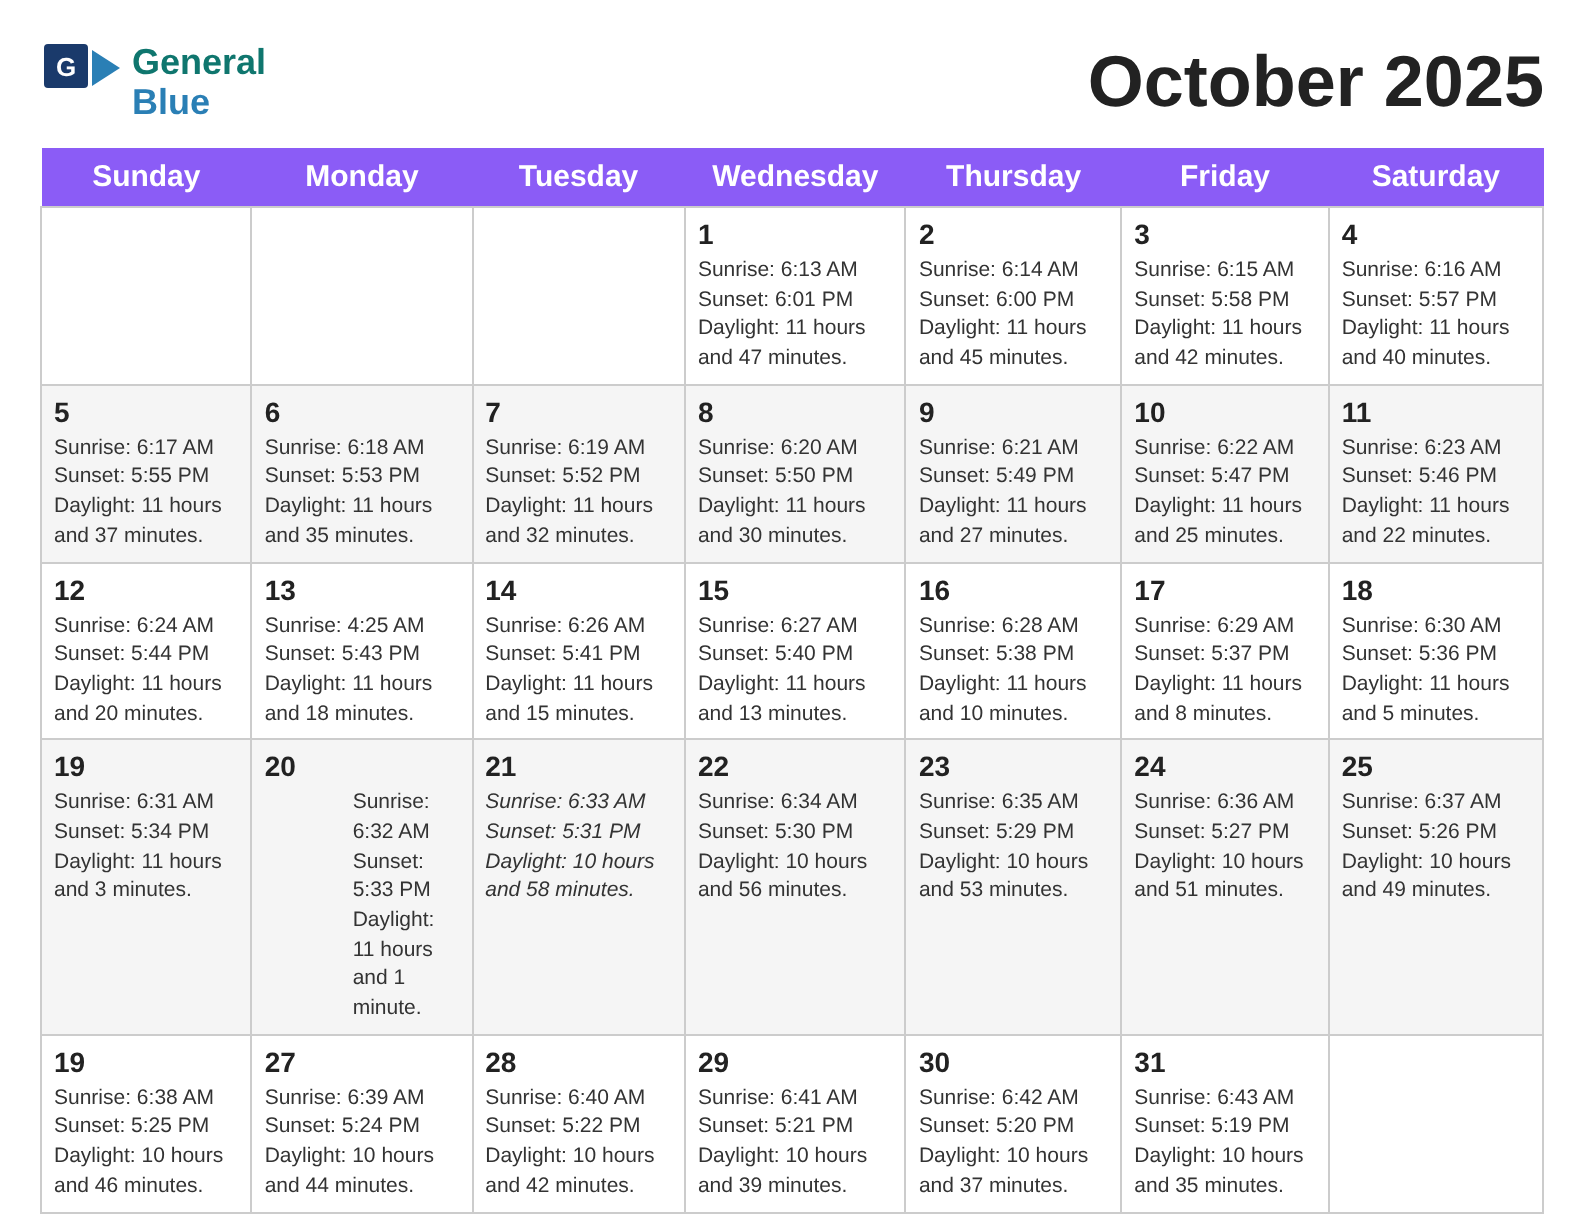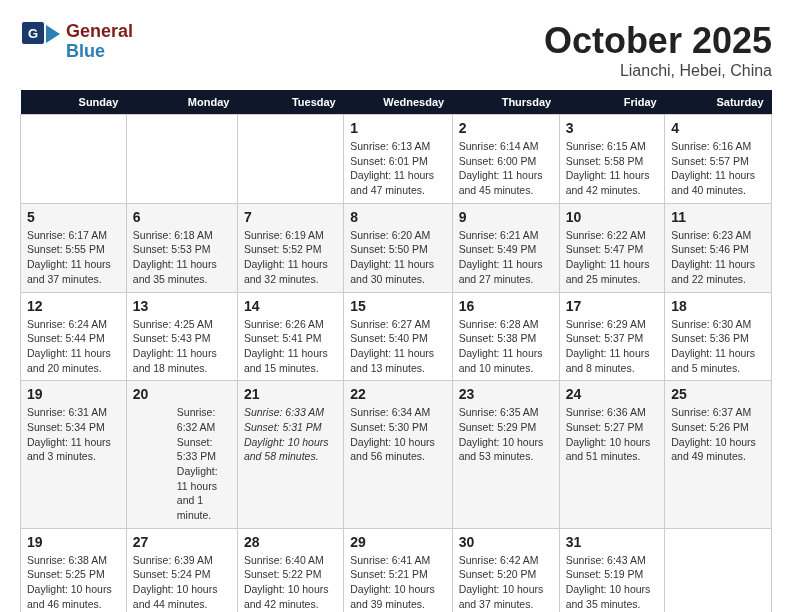--- a/index.html
+++ b/index.html
@@ -31,25 +31,25 @@
     .location {
       font-size: 16px;
       color: #444;
     }
     table {
       width: 100%;
       border-collapse: collapse;
       font-size: 11px;
     }
     thead th {
-      background: #0f172a;
+      background: #8b5cf6;
       color: white;
-      text-align: right;
+      text-align: center;
       padding: 6px 8px;
-      font-size: 11px;
+      font-size: 15px;
       font-weight: bold;
     }
     tbody td {
       border: 1px solid #ccc;
       vertical-align: top;
       padding: 5px 6px;
       width: 113px;
       min-height: 80px;
       background: #fff;
     }
@@ -79,27 +79,26 @@
 <body>
 
 <div class="header">
   <div class="logo-block">
     <svg width="44" height="44" viewBox="0 0 44 44">
       <rect x="2" y="2" width="22" height="22" rx="2" fill="#1a3a6b"></rect>
       <text x="13" y="18" text-anchor="middle" fill="white" font-size="13" font-weight="bold" font-family="Arial">G</text>
       <polygon points="26,5 40,14 26,23" fill="#2a7fb5"></polygon>
     </svg>
     <div style="display:flex; flex-direction:column; justify-content:center; margin-left:2px;">
-      <span style="font-size:18px; font-weight:bold; color:#7f1d1d; line-height:1.1;">General</span>
+      <span style="font-size:18px; font-weight:bold; color:#0f766e; line-height:1.1;">General</span>
       <span style="font-size:18px; font-weight:bold; color:#2a7fb5; line-height:1.1;">Blue</span>
     </div>
   </div>
   <div class="title-block">
     <div class="month-title">October 2025</div>
-    <div class="location">Lianchi, Hebei, China</div>
   </div>
 </div>
 
 <table>
   <thead>
     <tr id="header-row">
         <th>Sunday</th>
         <th>Monday</th>
         <th>Tuesday</th>
         <th>Wednesday</th>

